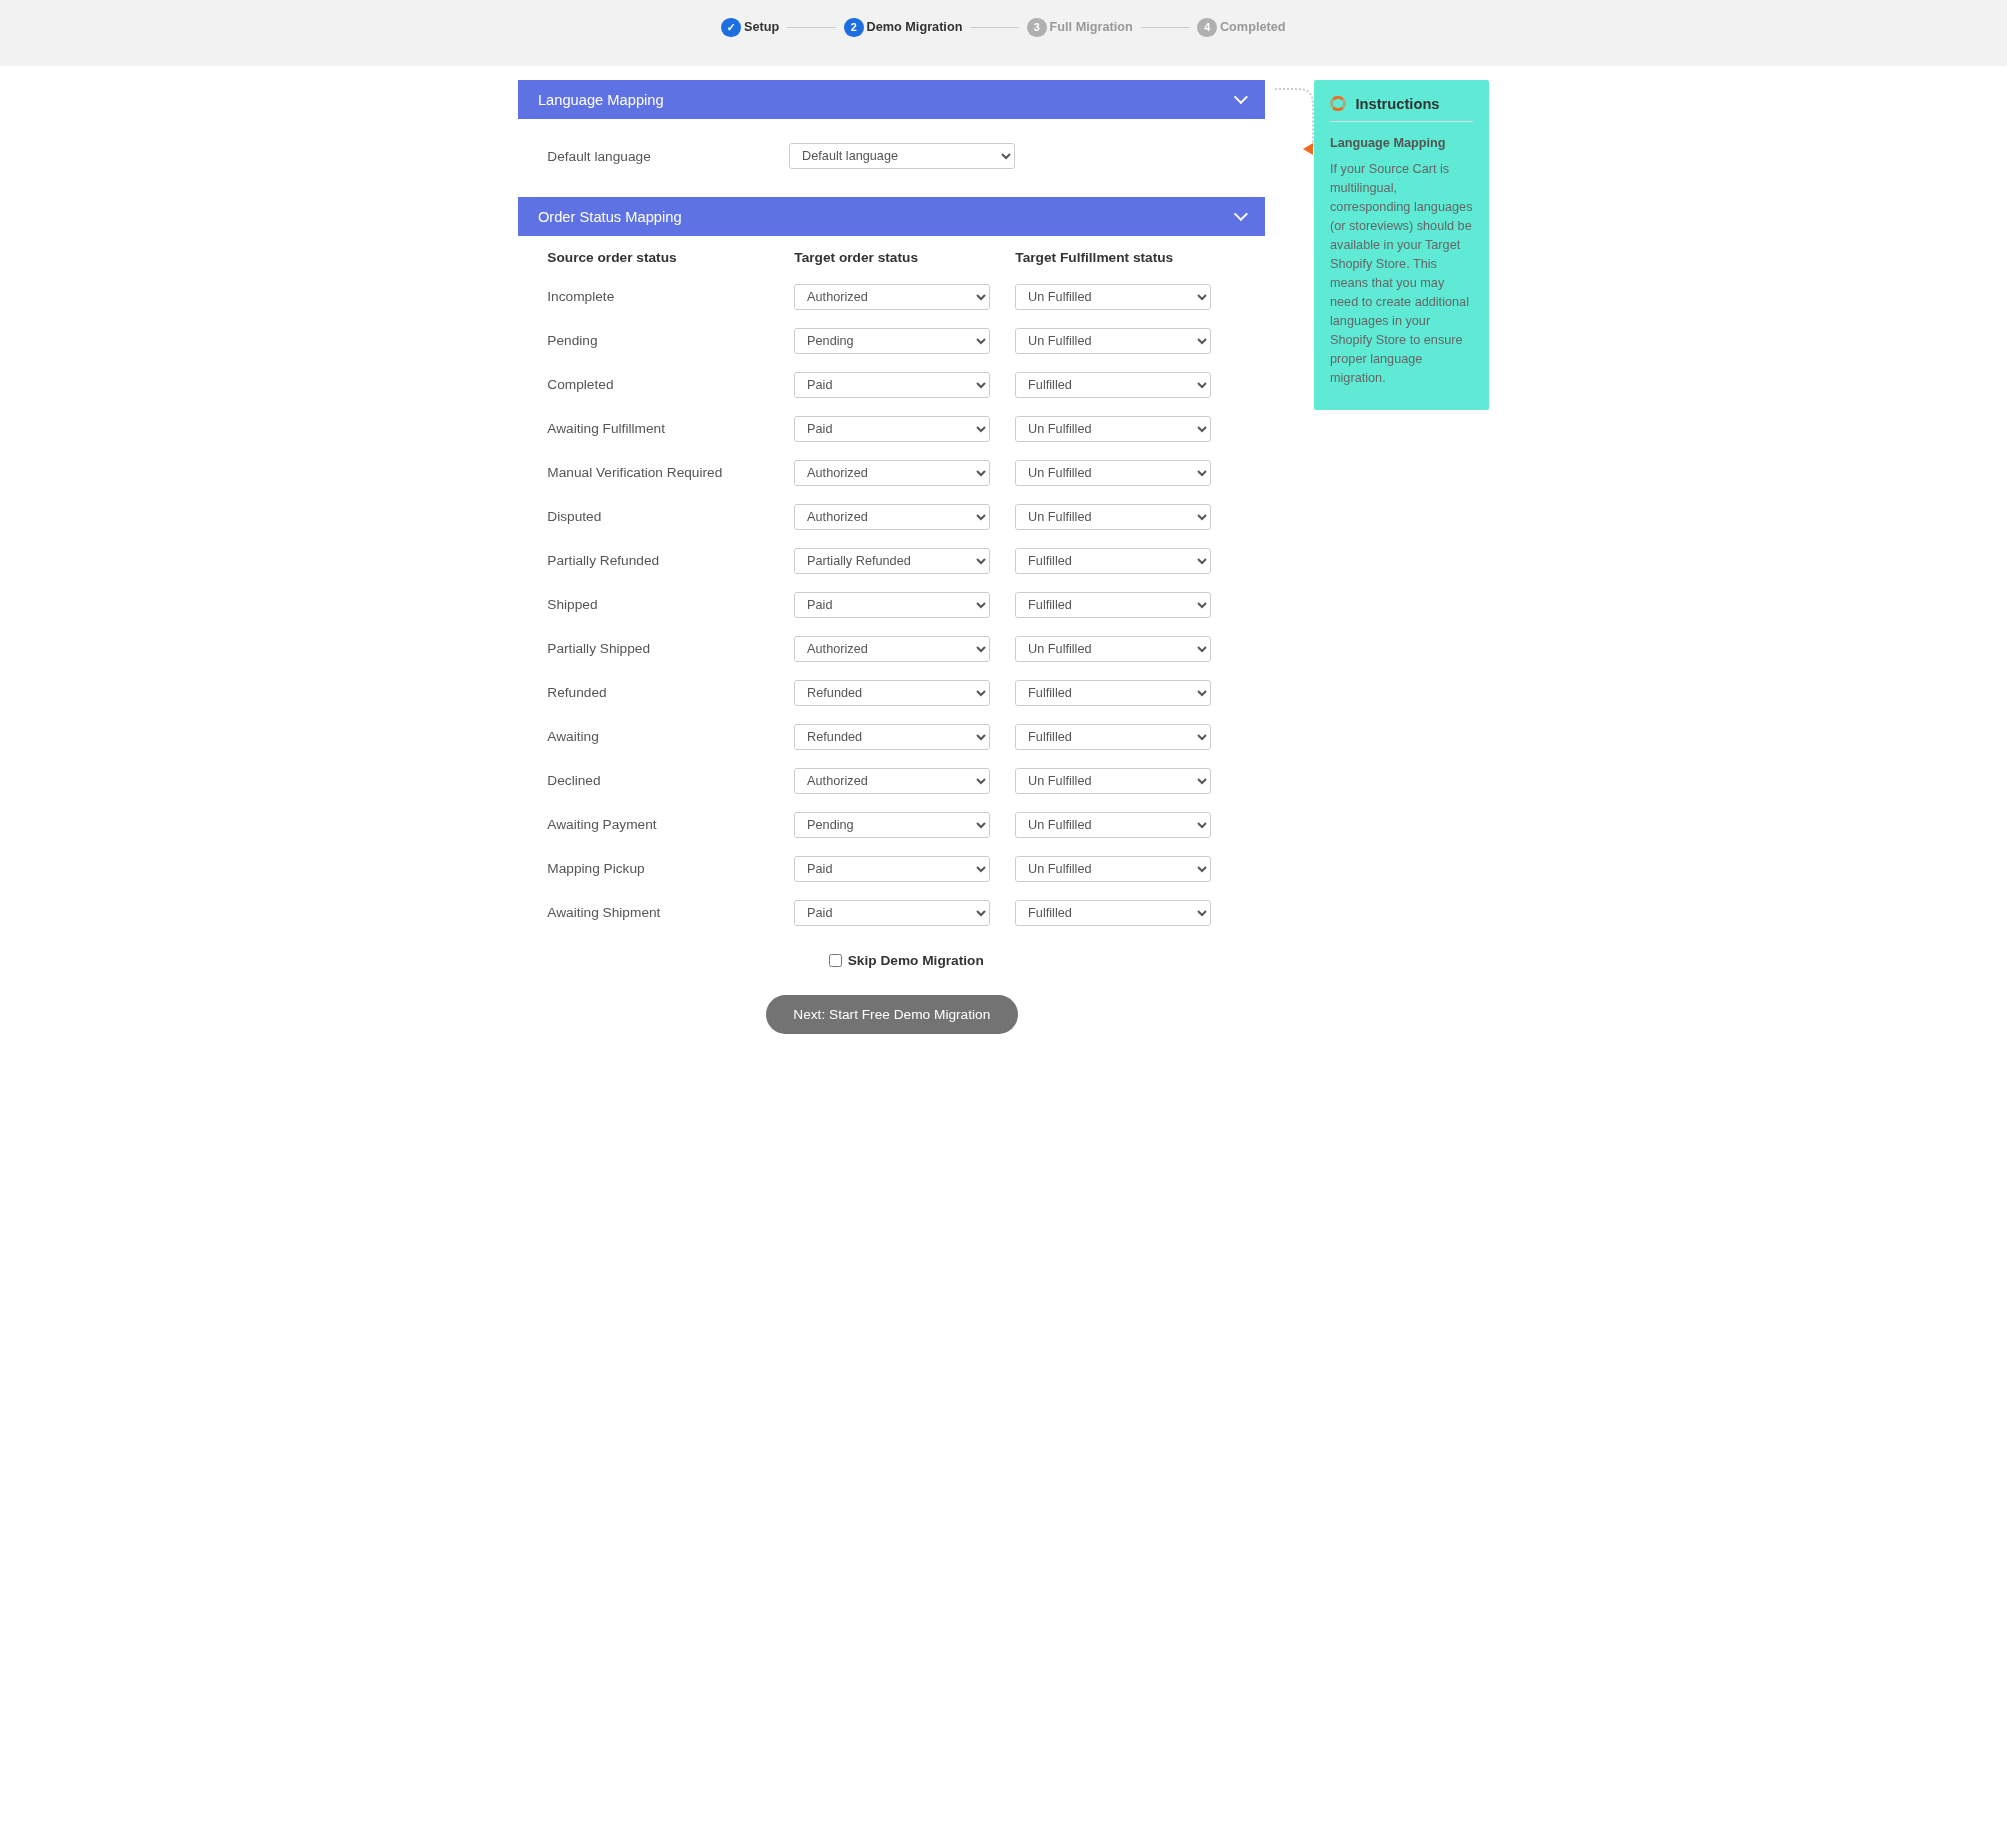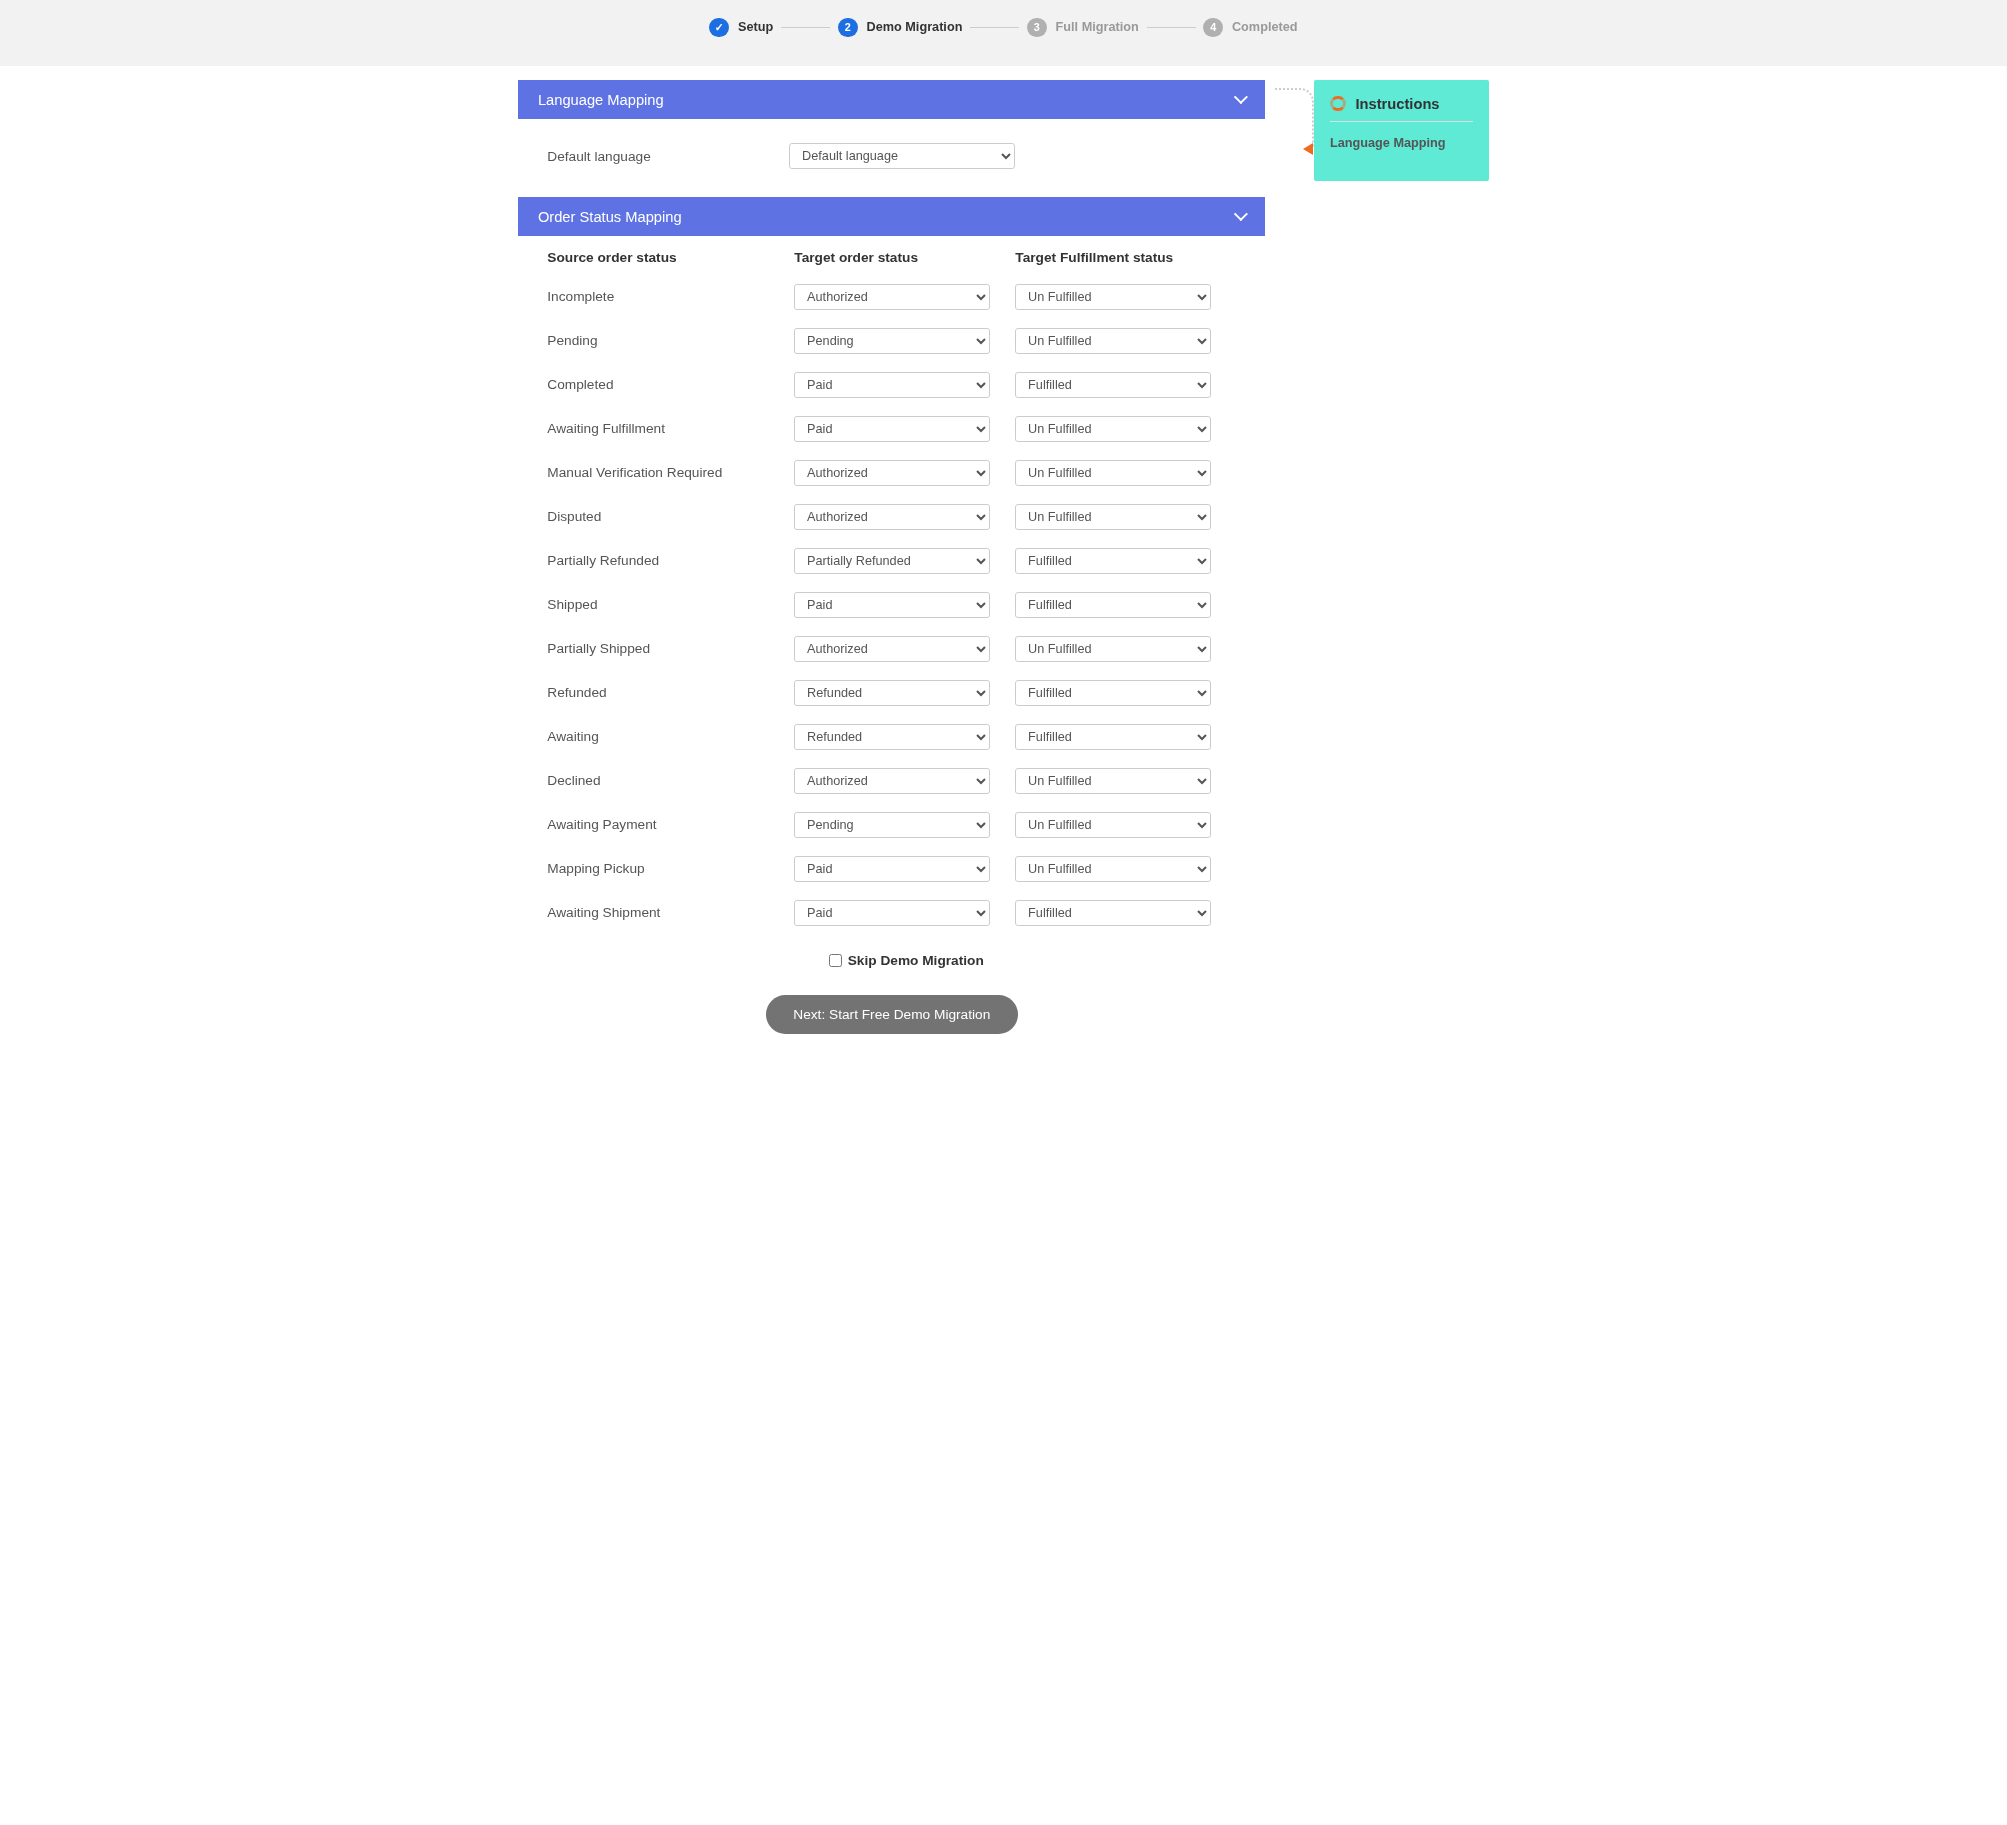--- a/index.html
+++ b/index.html
@@ -17,21 +17,21 @@
       background: #f2f2f2;
       padding: 17.6px 0 29px 0;
       display: flex;
       justify-content: center;
       align-items: center;
       gap: 7.8px;
     }
     .step-item {
       display: flex;
       align-items: center;
-      gap: 9px;
+      gap: 3px;
     }
     .step-circle {
       width: 19.6px;
       height: 19.6px;
       border-radius: 50%;
       display: flex;
       align-items: center;
       justify-content: center;
       font-size: 10.8px;
       font-weight: bold;
@@ -410,16 +410,17 @@
 
   <div class="right-col">
     <div class="dotted-connector"></div>
     <div class="arrow-pointer"></div>
     <div class="instructions-box">
       <div class="instructions-title">
         <span class="life-icon"></span>
         <span>Instructions</span>
       </div>
       <div class="instr-subtitle">Language Mapping</div>
+      <div class="instr-text">If your Source Cart is multilingual, corresponding languages (or storeviews) should be available in your Target Shopify Store. This means that you may need to create additional languages in your Shopify Store to ensure proper language migration.</div>
     </div>
   </div>
 </div>
 
 
 </body></html>

